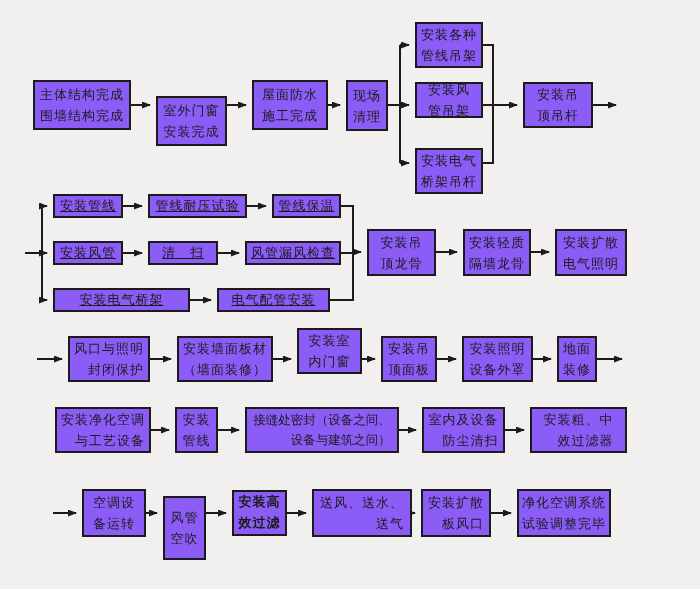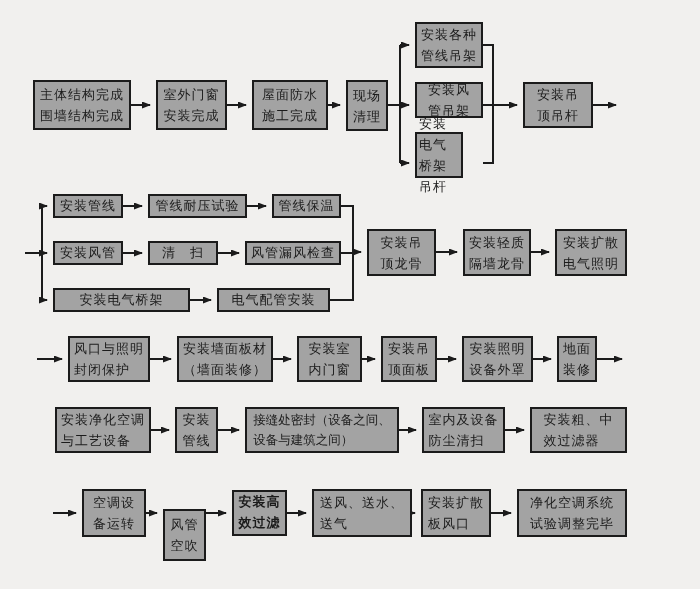--- a/index.html
+++ b/index.html
@@ -15,32 +15,32 @@
   }
   .connectors{
     position:absolute;left:0;top:0;width:700px;height:589px;
   }
   .connectors line{
     stroke:#1b1b1b;stroke-width:2;
   }
   .node{
     position:absolute;
     box-sizing:border-box;
-    background:#a3a3a3;
+    background:#8b5cf6;
     border:2px solid #1b1b1b;
     display:flex;align-items:center;justify-content:center;
-    text-align:left;
+    text-align:right;
     white-space:pre-line;
     font-size:13px;
     line-height:21px;
     letter-spacing:1px;
     color:#1b1b1b;
     padding:0 2px;
   }
-  .node.single{line-height:normal;}
+  .node.single{line-height:normal;text-decoration:underline;}
   .node.bold{font-weight:bold;font-family:Liberation Mono, monospace;}
   .node.tight{letter-spacing:0;font-size:12.5px;line-height:20px;}
 </style>
 </head>
 <body>
 
 <div class="stage">
 
   <svg class="connectors" viewBox="0 0 700 589" xmlns="http://www.w3.org/2000/svg">
     <defs>
@@ -97,31 +97,31 @@
     <line x1="53" y1="513" x2="76" y2="513" marker-end="url(#ah)"></line>
     <line x1="136" y1="513" x2="157" y2="513" marker-end="url(#ah)"></line>
     <line x1="206" y1="513" x2="226" y2="513" marker-end="url(#ah)"></line>
     <line x1="287" y1="513" x2="306" y2="513" marker-end="url(#ah)"></line>
     <line x1="399" y1="513" x2="415" y2="513" marker-end="url(#ah)"></line>
     <line x1="491" y1="513" x2="511" y2="513" marker-end="url(#ah)"></line>
   </svg>
 
   <div class="node" style="left:33px;top:80px;width:98px;height:50px">主体结构完成
 围墙结构完成</div>
-  <div class="node" style="left:156px;top:80px;width:71px;height:50px">室外门窗
+  <div class="node" style="left:156px;top:96px;width:71px;height:50px">室外门窗
 安装完成</div>
   <div class="node" style="left:252px;top:80px;width:76px;height:50px">屋面防水
 施工完成</div>
   <div class="node" style="left:346px;top:80px;width:42px;height:51px">现场
 清理</div>
   <div class="node" style="left:415px;top:22px;width:68px;height:46px">安装各种
 管线吊架</div>
   <div class="node" style="left:415px;top:82px;width:68px;height:36px">安装风
 管吊架</div>
-  <div class="node" style="left:415px;top:132px;width:48px;height:46px">安装电气
+  <div class="node" style="left:415px;top:148px;width:68px;height:46px">安装电气
 桥架吊杆</div>
   <div class="node" style="left:523px;top:82px;width:70px;height:46px">安装吊
 顶吊杆</div>
 
   <div class="node single" style="left:53px;top:194px;width:70px;height:24px">安装管线</div>
   <div class="node single" style="left:148px;top:194px;width:99px;height:24px">管线耐压试验</div>
   <div class="node single" style="left:272px;top:194px;width:69px;height:24px">管线保温</div>
   <div class="node single" style="left:53px;top:241px;width:70px;height:24px">安装风管</div>
   <div class="node single" style="left:148px;top:241px;width:70px;height:24px">清　扫</div>
   <div class="node single" style="left:245px;top:241px;width:96px;height:24px">风管漏风检查</div>
@@ -131,21 +131,21 @@
 顶龙骨</div>
   <div class="node" style="left:463px;top:229px;width:68px;height:47px">安装轻质
 隔墙龙骨</div>
   <div class="node" style="left:555px;top:229px;width:72px;height:47px">安装扩散
 电气照明</div>
 
   <div class="node" style="left:68px;top:336px;width:82px;height:46px">风口与照明
 封闭保护</div>
   <div class="node" style="left:177px;top:336px;width:96px;height:46px">安装墙面板材
 （墙面装修）</div>
-  <div class="node" style="left:297px;top:336px;width:65px;height:46px">安装室
+  <div class="node" style="left:297px;top:328px;width:65px;height:46px">安装室
 内门窗</div>
   <div class="node" style="left:381px;top:336px;width:56px;height:46px">安装吊
 顶面板</div>
   <div class="node" style="left:462px;top:336px;width:71px;height:46px">安装照明
 设备外罩</div>
   <div class="node" style="left:557px;top:336px;width:40px;height:46px">地面
 装修</div>
 
   <div class="node" style="left:55px;top:407px;width:96px;height:46px">安装净化空调
 与工艺设备</div>
@@ -153,24 +153,24 @@
 管线</div>
   <div class="node tight" style="left:245px;top:407px;width:154px;height:46px">接缝处密封（设备之间、
 设备与建筑之间）</div>
   <div class="node" style="left:422px;top:407px;width:83px;height:46px">室内及设备
 防尘清扫</div>
   <div class="node" style="left:530px;top:407px;width:97px;height:46px">安装粗、中
 效过滤器</div>
 
   <div class="node" style="left:82px;top:489px;width:64px;height:48px">空调设
 备运转</div>
-  <div class="node" style="left:163px;top:509px;width:43px;height:52px">风管
+  <div class="node" style="left:163px;top:496px;width:43px;height:64px">风管
 空吹</div>
   <div class="node bold" style="left:232px;top:490px;width:55px;height:46px">安装高
 效过滤</div>
   <div class="node" style="left:312px;top:489px;width:100px;height:48px">送风、送水、
 送气</div>
   <div class="node" style="left:421px;top:489px;width:70px;height:48px">安装扩散
 板风口</div>
-  <div class="node" style="left:517px;top:489px;width:110px;height:48px">净化空调系统
+  <div class="node" style="left:517px;top:489px;width:94px;height:48px">净化空调系统
 试验调整完毕</div>
 
 </div>
 
 </body></html>

